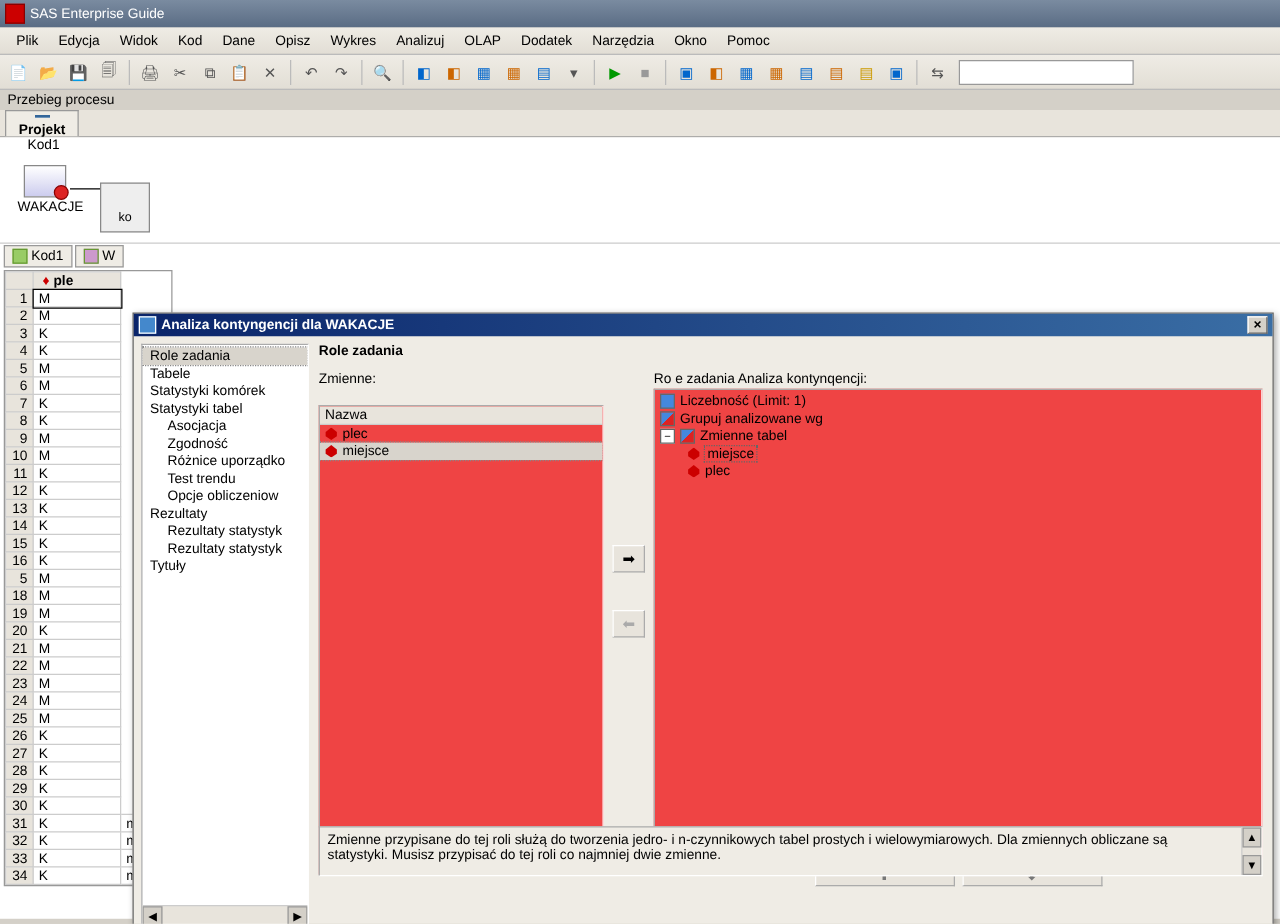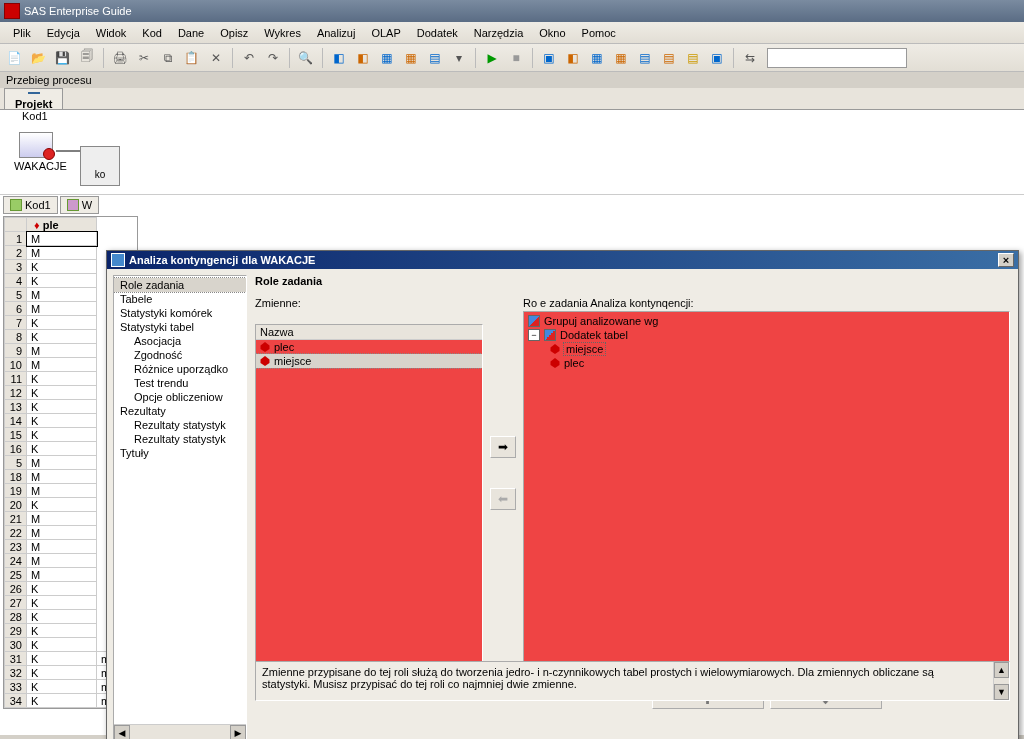--- a/index.html
+++ b/index.html
@@ -366,27 +366,31 @@
           </div>
           <div class="col-mid">
             <div class="arrow-btn">➡</div>
             <div class="arrow-btn" style="color:#aaa">⬅</div>
           </div>
           <div class="col-right">
             <div style="margin-bottom:2px">Ro e zadania Analiza kontynqencji:</div>
             <div class="listbox">
               <div class="tree">
                 <div class="trow">
+                    <span class="ticon2 blue"></span>
+                    <span>Liczebność  (Limit: 1)</span>
+                  </div>
+                <div class="trow">
                     <span class="ticon2 mix"></span>
                     <span>Grupuj analizowane wg</span>
                   </div>
                 <div class="trow">
                     <span class="ticon2">−</span>
                     <span class="ticon2 mix"></span>
-                    <span>Dodatek tabel</span>
+                    <span>Zmienne tabel</span>
                   </div>
                 <div class="trow indent">
                     <span class="reddrop"></span>
                     <span style="outline:1px dotted #666; padding:0 2px">miejsce</span>
                   </div>
                 <div class="trow indent">
                     <span class="reddrop"></span>
                     <span>plec</span>
                   </div>
               </div>

